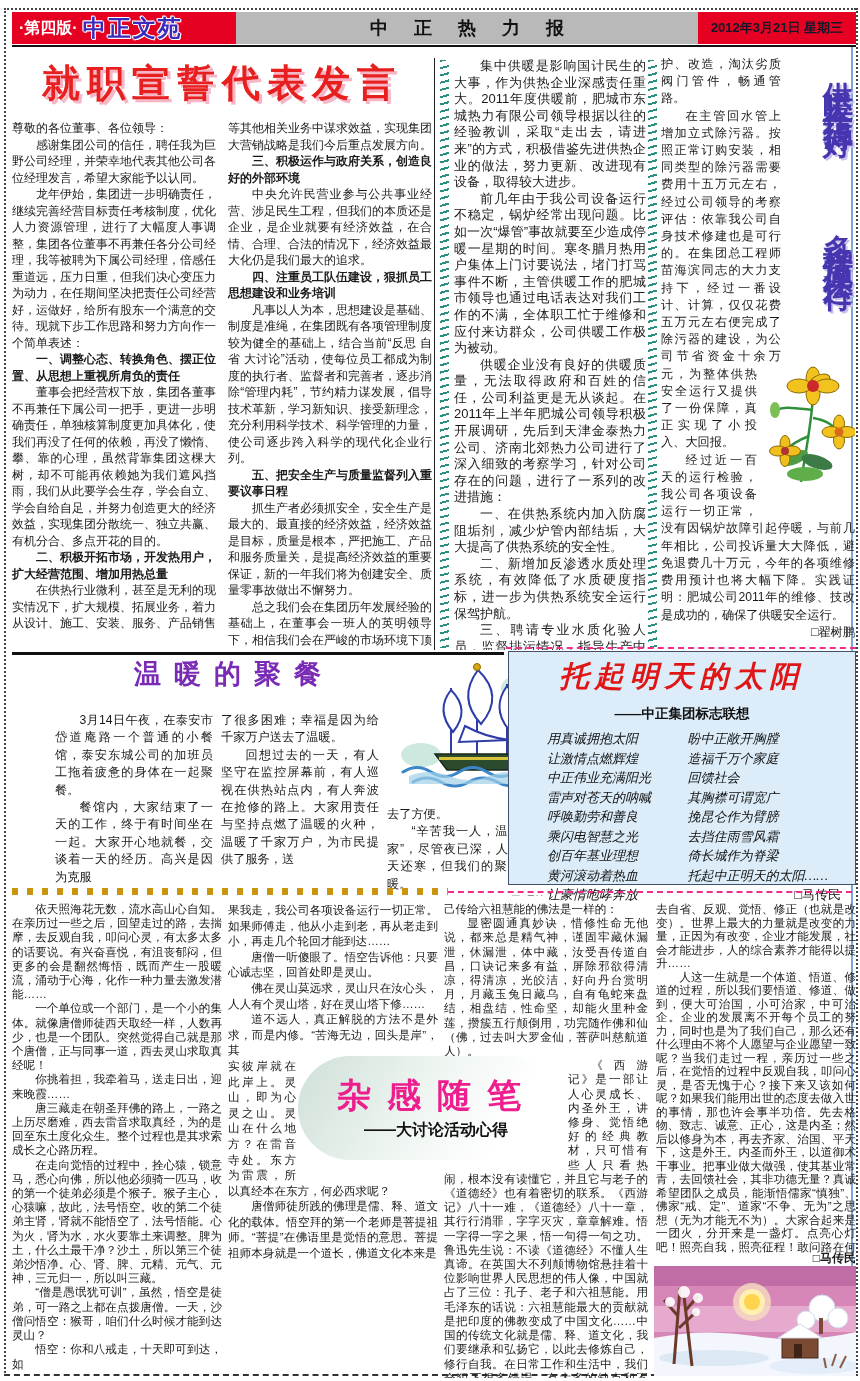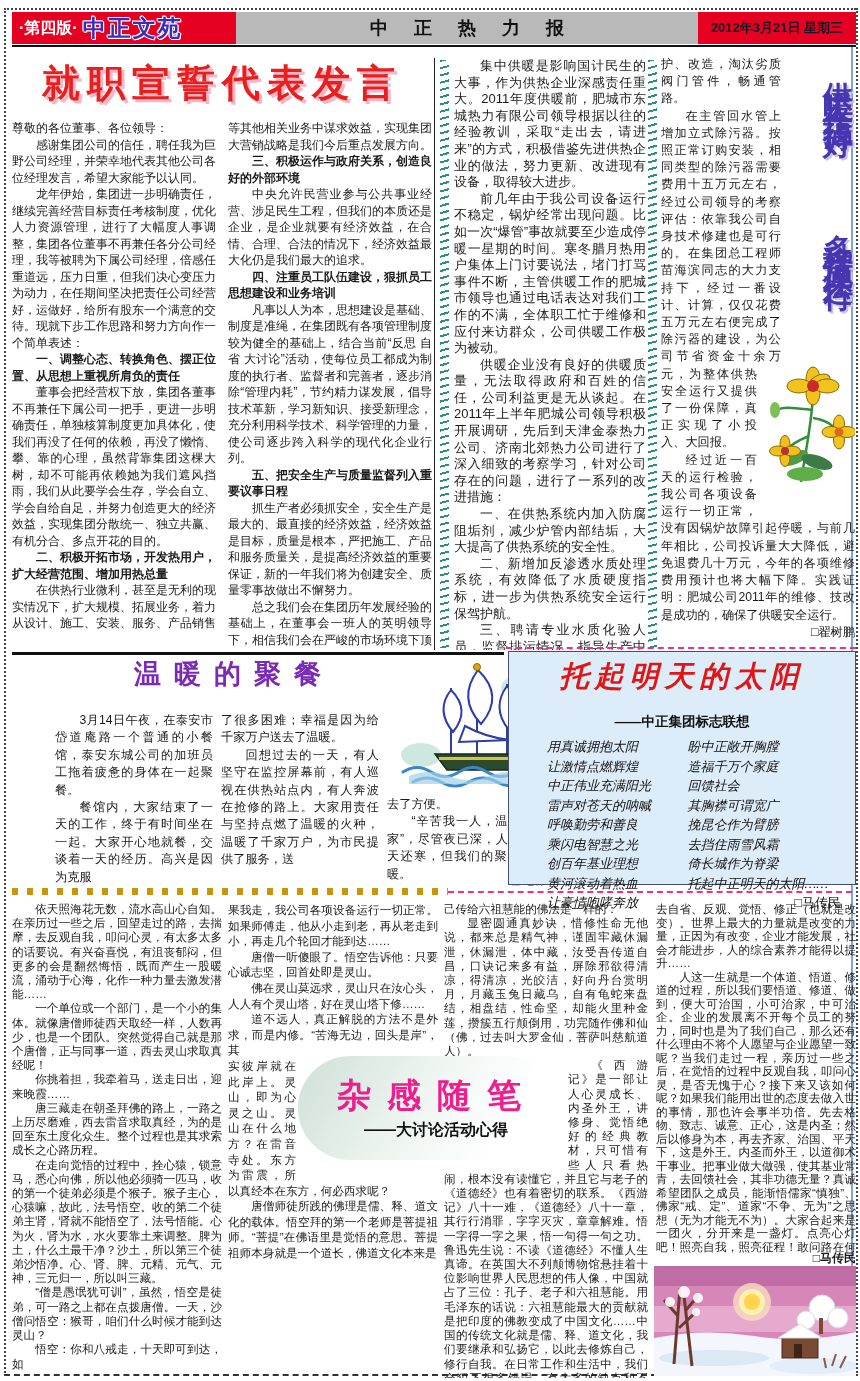--- a/index.html
+++ b/index.html
@@ -49,28 +49,28 @@
   .sp-title{width:74px;height:318px;}
   .sp-flower{width:98px;height:134px;clear:right;}
   .flower-svg{position:absolute;right:0;top:302px;z-index:1;}
   
   .hrule1{left:12px;top:652px;width:492px;border-top:3px solid #111;}
   .dinner{left:12px;top:658px;width:492px;height:228px;position:absolute;font-size:12.2px;line-height:17.4px;margin-left:43px;}
   .dinner-title{position:absolute;left:14px;top:8px;width:330px;text-align:center;font-size:27px;font-weight:900;
      color:#7a2bb5;letter-spacing:13px;white-space:nowrap;}
   .dinner-c1{position:absolute;left:0;top:54px;width:158px;height:172px;overflow:hidden;}
   .dinner-c2{position:absolute;left:166px;top:54px;width:158px;height:172px;overflow:hidden;}
-  .dinner-c3{position:absolute;left:332px;top:138px;width:160px;height:90px;overflow:hidden;}
+  .dinner-c3{position:absolute;left:332px;top:148px;width:160px;height:90px;overflow:hidden;}
   .ship-svg{position:absolute;left:344px;top:2px;}
   
   .pinkdash1{left:506px;top:647px;width:350px;border-top:2px dashed #ef2d8d;}
   .sun-box{left:508px;top:651px;width:348px;height:234px;background:#dcecf8;border:1px solid #44506b;box-sizing:border-box;}
   .sun-title{text-align:center;margin-top:5px;font-family:"Liberation Serif","DejaVu Serif",serif;font-style:italic;
      font-weight:bold;font-size:29px;color:#e01515;letter-spacing:6px;white-space:nowrap;}
-  .sun-sub{text-align:center;font-size:13.5px;font-weight:bold;color:#111;margin-top:16px;}
+  .sun-sub{text-align:center;font-size:13.5px;font-weight:bold;color:#111;margin-top:8px;}
   .poem{display:flex;margin-top:6px;font-family:"Liberation Serif","DejaVu Serif",serif;font-style:italic;
      font-size:13px;line-height:19.5px;color:#101010;}
   .poem-left{width:47%;padding-left:38px;box-sizing:border-box;}
   .poem-right{width:53%;padding-left:16px;box-sizing:border-box;}
   .poem-line{margin:0;white-space:nowrap;}
   .sun-byline{text-align:right;padding-right:14px;font-style:normal;font-family:"Liberation Sans",sans-serif;font-size:13px;}
   
   .goldstrip{left:12px;top:888px;width:436px;height:7px;
      background:repeating-linear-gradient(90deg,#c8960c 0 6px,rgba(0,0,0,0) 6px 15px);}
   .pinkdash2{left:448px;top:891px;width:404px;border-top:2px dashed #ef2d8d;}

